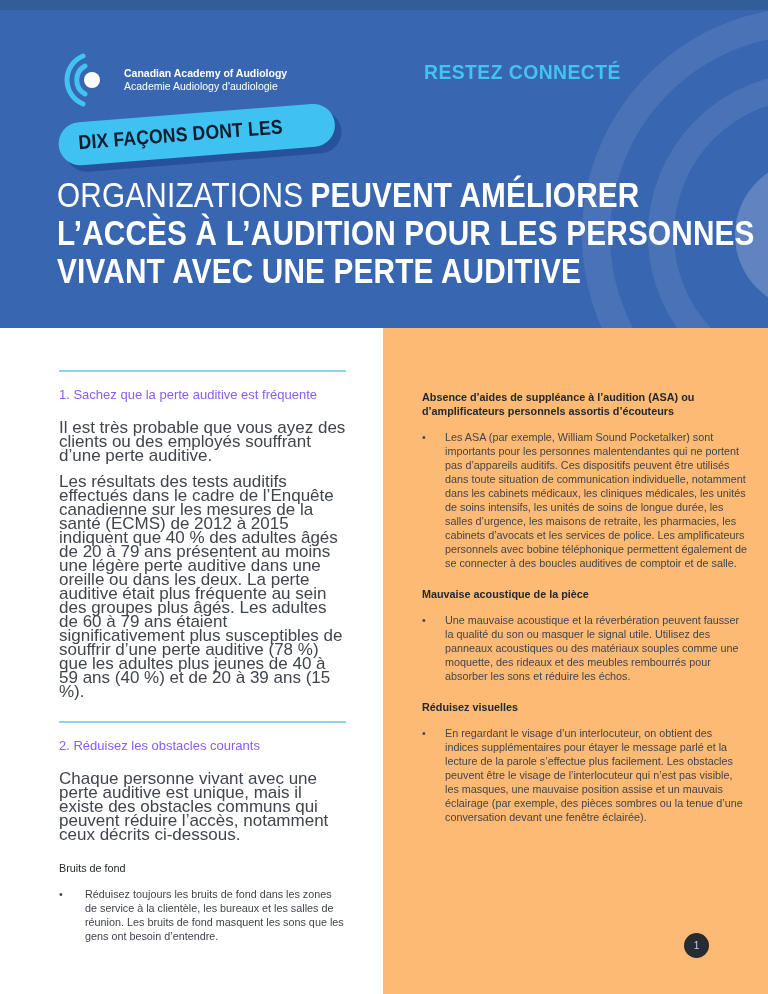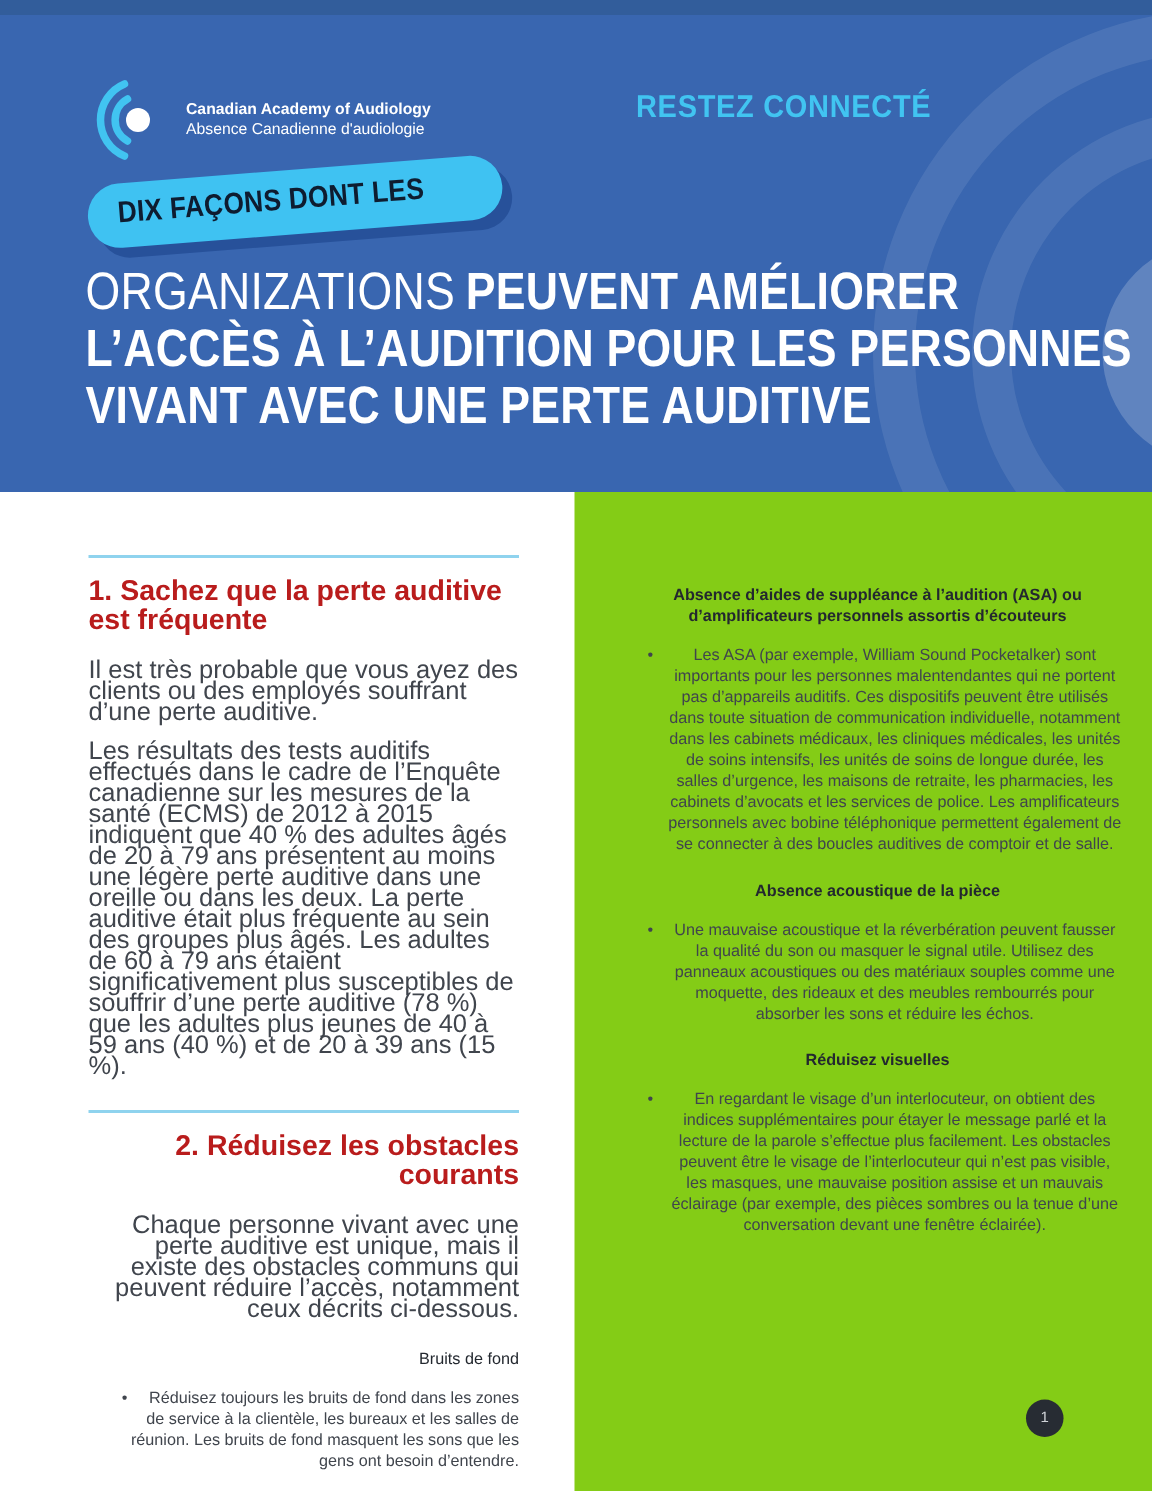--- a/index.html
+++ b/index.html
@@ -32,30 +32,30 @@
               transform:scaleX(0.88);transform-origin:0 50%;white-space:nowrap;letter-spacing:0.2px;}
 
   .title{position:absolute;left:57px;top:176px;color:#ffffff;}
   .title .line{display:block;font-size:35px;line-height:38px;font-weight:800;
                transform:scaleX(0.85);transform-origin:0 50%;white-space:nowrap;letter-spacing:0.2px;}
   .title .light{font-weight:400;margin-right:0.24em;}
 
   
   .left-col{position:absolute;left:59px;top:370px;width:287px;color:#40454d;}
   .rule{height:2px;background:#8fd3ee;margin:0 0 13px 0;}
-  .lsec h3{margin:0 0 17px 0;color:#b91c1c;font-size:19px;line-height:19px;font-weight:bold;}
+  .lsec h3{margin:0 0 17px 0;color:#8b5cf6;font-size:13px;line-height:19px;font-weight:normal;}
   .lsec p{margin:0 0 12px 0;font-size:17px;line-height:14px;}
   .subhead{margin:19px 0 12px 0;font-size:10.8px;line-height:14px;font-weight:normal;color:#23282f;}
   .bullet{display:flex;font-size:10.8px;line-height:14px;margin:0 0 16px 0;}
   .bullet .dot{width:26px;flex:none;}
   .bullet .btext{flex:1;}
-  .lsec2-gap{margin-top:22px;text-align:right;}
+  .lsec2-gap{margin-top:22px;}
 
-  .right-col{position:absolute;left:383px;top:328px;width:385px;height:666px;background:#84cc16;
-             box-sizing:border-box;padding:62px 20px 0 39px;color:#40454d;text-align:center;}
+  .right-col{position:absolute;left:383px;top:328px;width:385px;height:666px;background:#fdba74;
+             box-sizing:border-box;padding:62px 20px 0 39px;color:#40454d;}
   .rsec h4{margin:0 0 12px 0;font-size:10.8px;line-height:14px;font-weight:bold;color:#23282f;}
   .rsec .bullet{margin-bottom:17px;}
   .rsec .bullet .dot{width:23px;}
 
   .page-circle{position:absolute;left:684px;top:933px;width:25px;height:25px;border-radius:50%;
                background:#272c33;color:#cfd3d8;font-size:10px;display:flex;align-items:center;
                justify-content:center;}
 </style>
 </head>
 <body>
@@ -72,21 +72,21 @@
     </div>
 
     <div class="logo">
       <svg width="52" height="60" viewBox="0 0 52 60">
         <path d="M25 54 A26 26 0 0 1 25 6" fill="none" stroke="#41c4f1" stroke-width="5" stroke-linecap="round"></path>
         <path d="M27 44 A16 16 0 0 1 27 16" fill="none" stroke="#41c4f1" stroke-width="5" stroke-linecap="round"></path>
         <circle cx="34" cy="30" r="8" fill="#ffffff"></circle>
       </svg>
       <div class="logo-text">
         <div class="l1">Canadian Academy of Audiology</div>
-        <div class="l2">Absence Canadienne d'audiologie</div>
+        <div class="l2">Academie Audiology d'audiologie</div>
       </div>
     </div>
 
     <div class="tagline">RESTEZ CONNECTÉ</div>
 
     <div class="badge-wrap">
       <div class="badge">
         <span>DIX FAÇONS DONT LES</span>
       </div>
     </div>
@@ -121,21 +121,21 @@
   <div class="right-col">
     <div class="rsec">
       <h4>Absence d’aides de suppléance à l’audition (ASA) ou d’amplificateurs personnels assortis d’écouteurs</h4>
       <div class="bullet">
         <span class="dot">•</span>
         <span class="btext">Les ASA (par exemple, William Sound Pocketalker) sont importants pour les personnes malentendantes qui ne portent pas d’appareils auditifs. Ces dispositifs peuvent être utilisés dans toute situation de communication individuelle, notamment dans les cabinets médicaux, les cliniques médicales, les unités de soins intensifs, les unités de soins de longue durée, les salles d’urgence, les maisons de retraite, les pharmacies, les cabinets d’avocats et les services de police. Les amplificateurs personnels avec bobine téléphonique permettent également de se connecter à des boucles auditives de comptoir et de salle.</span>
       </div>
     </div>
 
     <div class="rsec">
-      <h4>Absence acoustique de la pièce</h4>
+      <h4>Mauvaise acoustique de la pièce</h4>
       <div class="bullet">
         <span class="dot">•</span>
         <span class="btext">Une mauvaise acoustique et la réverbération peuvent fausser la qualité du son ou masquer le signal utile. Utilisez des panneaux acoustiques ou des matériaux souples comme une moquette, des rideaux et des meubles rembourrés pour absorber les sons et réduire les échos.</span>
       </div>
     </div>
 
     <div class="rsec">
       <h4>Réduisez visuelles</h4>
       <div class="bullet">
         <span class="dot">•</span>

